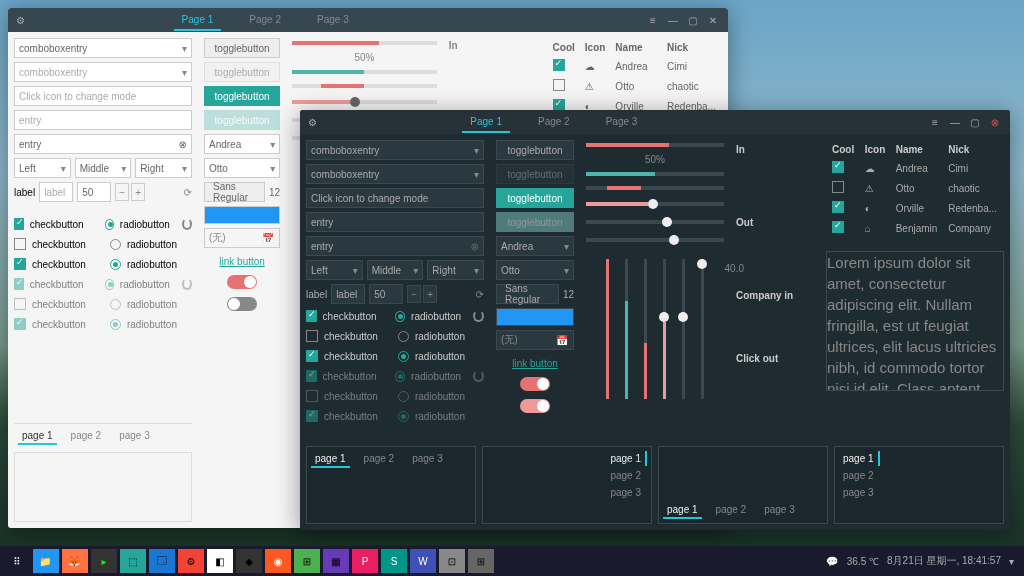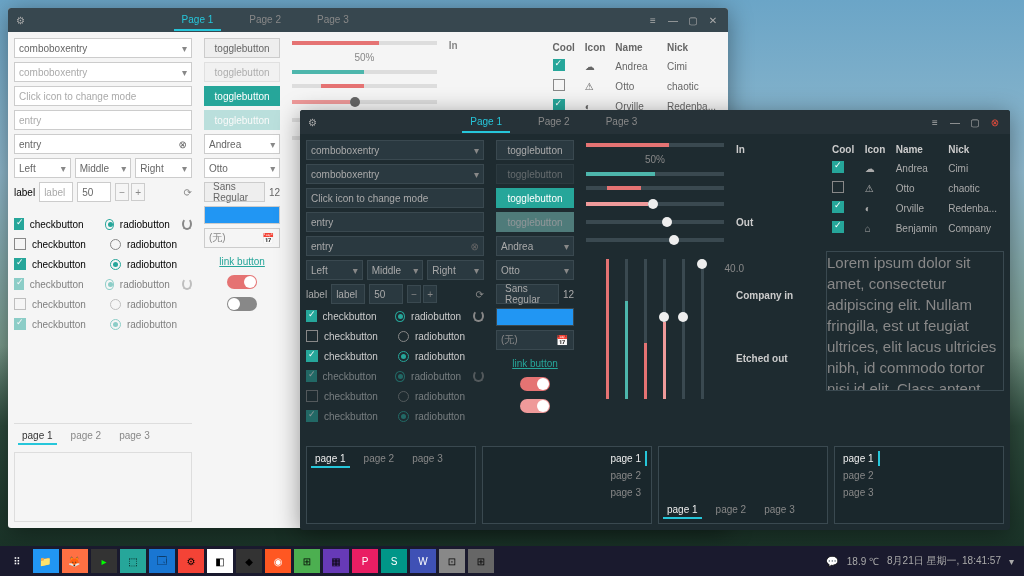--- a/index.html
+++ b/index.html
@@ -438,21 +438,21 @@
       </div>
       <div style="text-align:right;color:#888;margin-top:-140px;margin-right:-20px">40.0</div>
     </div>
     <div class="col" style="width:90px;padding-top:8px">
       <div class="section-label">In</div>
       <div style="height:50px"></div>
       <div class="section-label">Out</div>
       <div style="height:50px"></div>
       <div class="section-label">Company in</div>
       <div style="height:40px"></div>
-      <div class="section-label">Etched out</div>
+      <div class="section-label">Click out</div>
     </div>
     <div class="col" style="flex:1">
       <table class="table">
         <tbody>
             <tr>
               <th>Cool</th>
               <th>Icon</th>
               <th>Name</th>
               <th>Nick</th>
             </tr>
@@ -531,17 +531,17 @@
   <div class="tb-icon" style="background:#ff5722;color:#fff">◉</div>
   <div class="tb-icon" style="background:#4caf50">⊞</div>
   <div class="tb-icon" style="background:#673ab7">▦</div>
   <div class="tb-icon" style="background:#e91e63;color:#fff">P</div>
   <div class="tb-icon" style="background:#009688;color:#fff">S</div>
   <div class="tb-icon" style="background:#3f51b5;color:#fff">W</div>
   <div class="tb-icon" style="background:#888">⊡</div>
   <div class="tb-icon" style="background:#666">⊞</div>
   <div class="tb-status">
     <span>💬</span>
-    <span>18.9 ℃</span>
+    <span>36.5 ℃</span>
     <span>8月21日 星期一, 18:41:57</span>
     <span>▾</span>
   </div>
 </div>
 
 </body></html>

